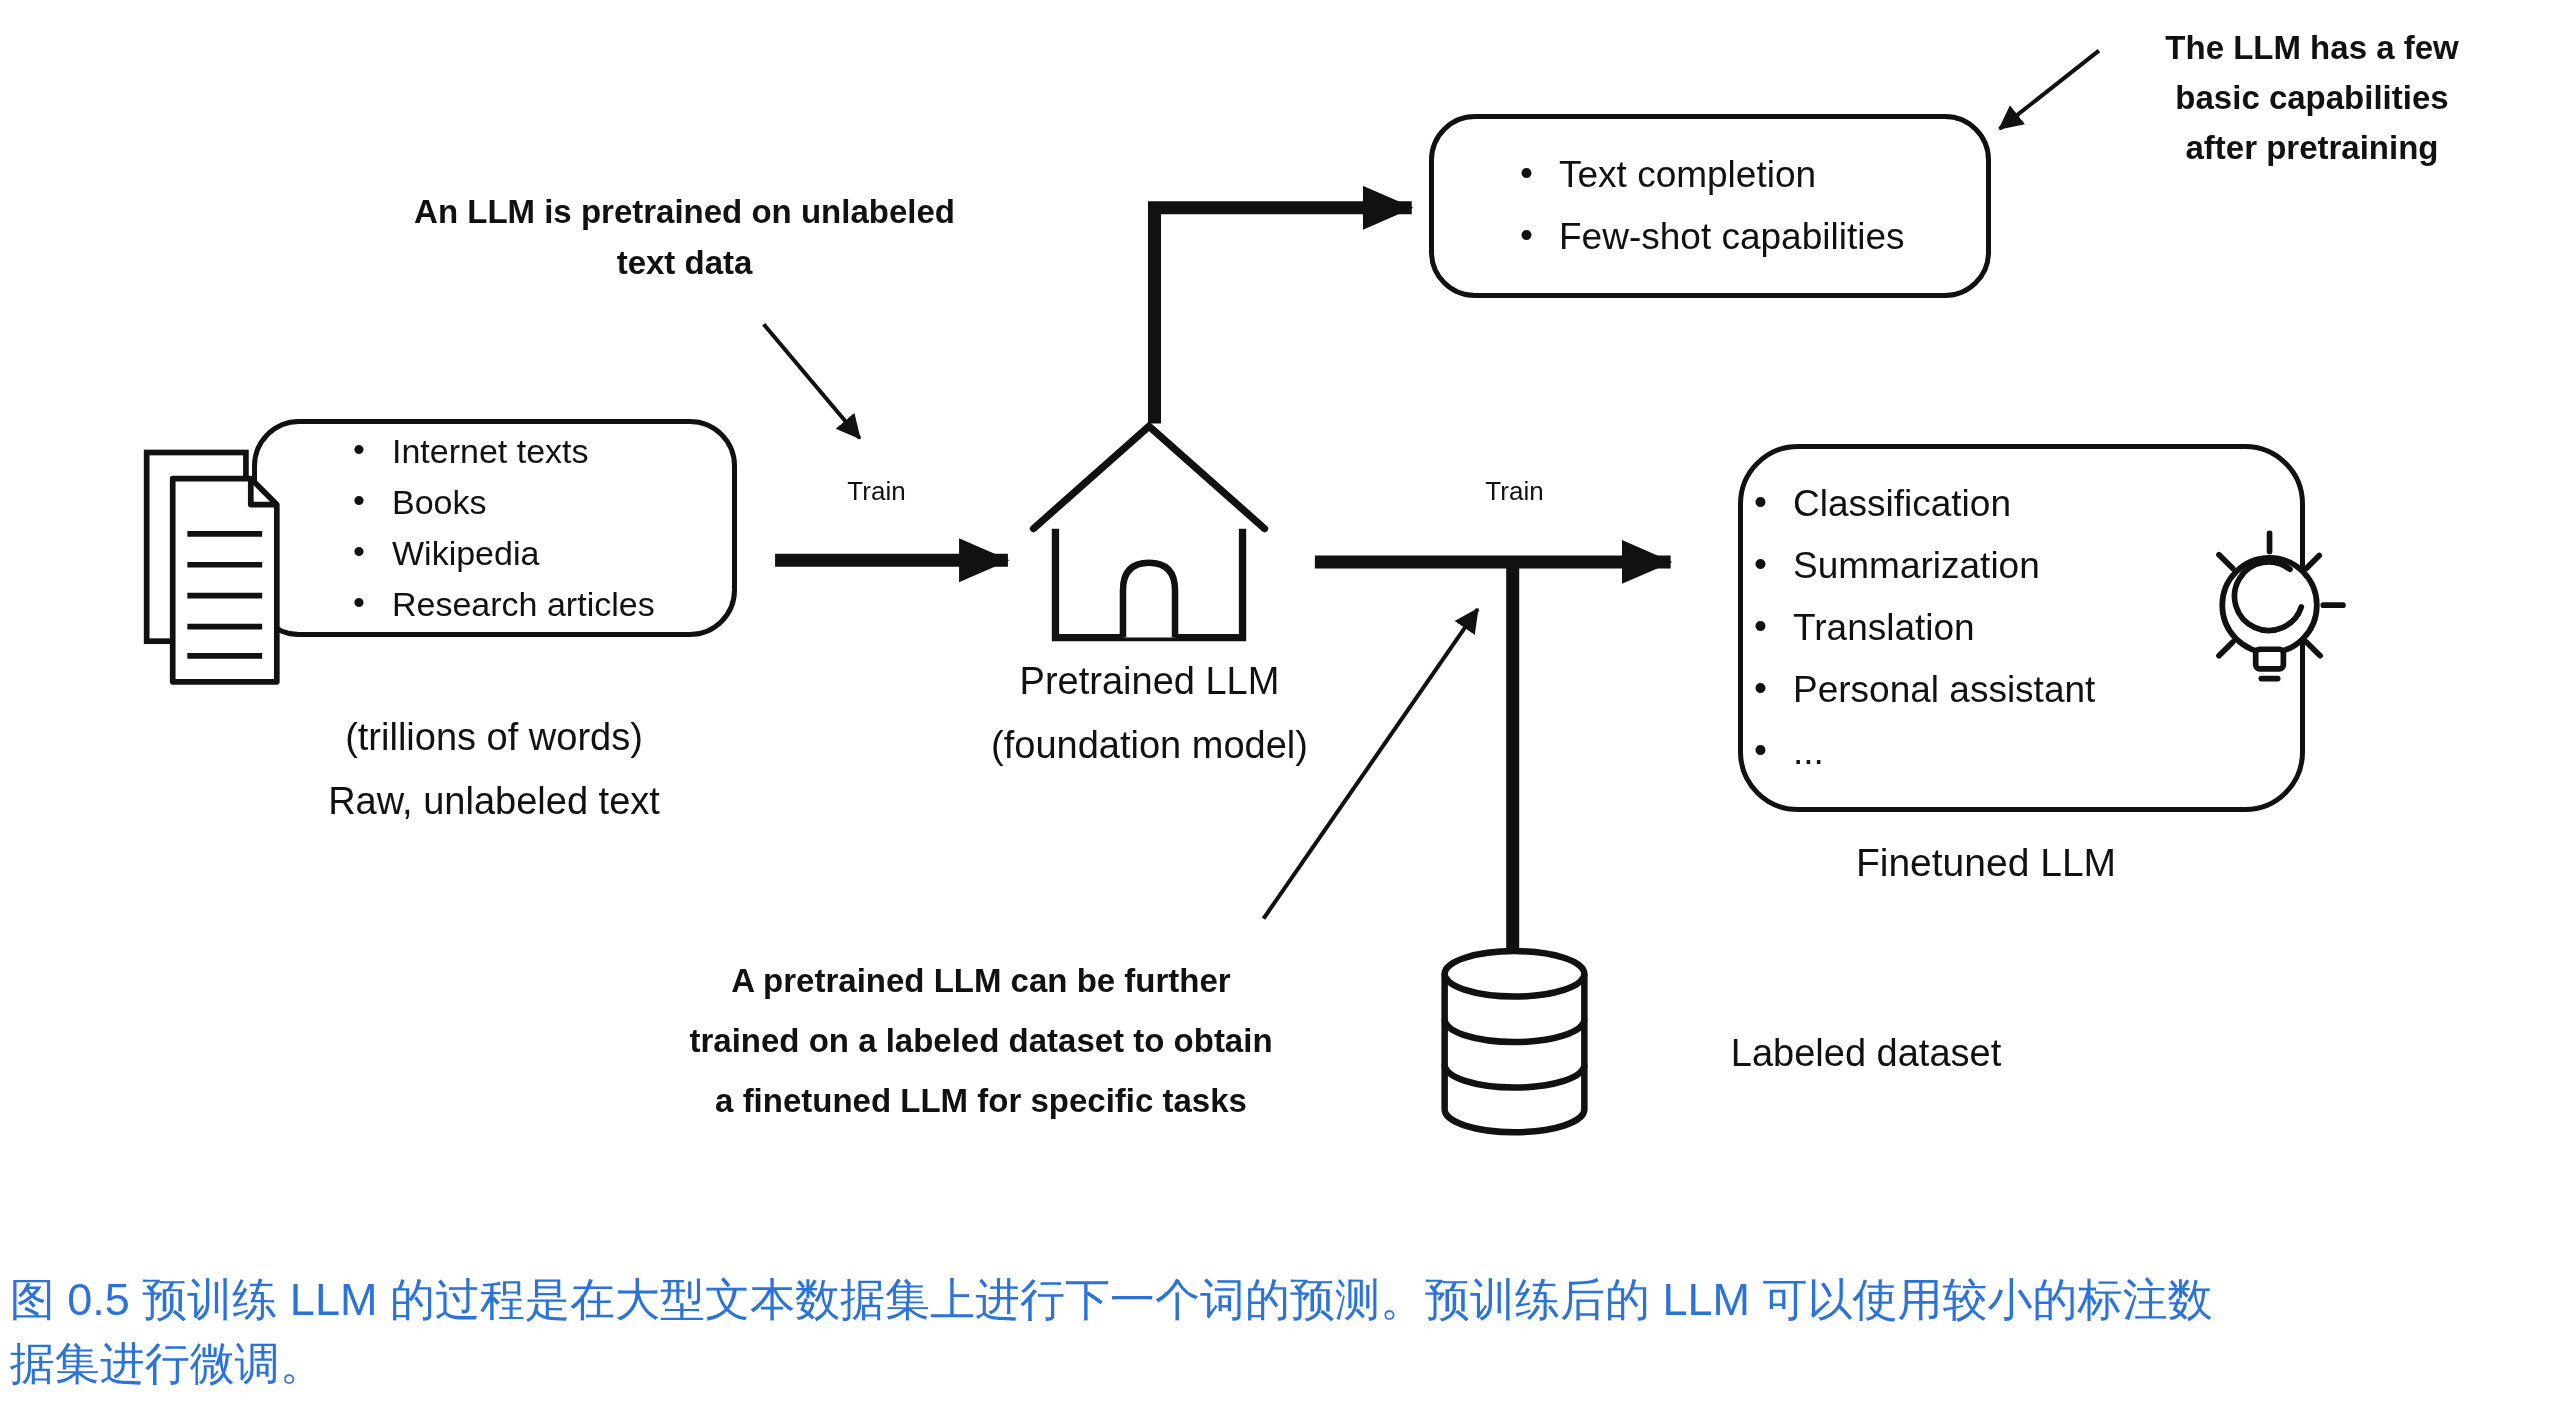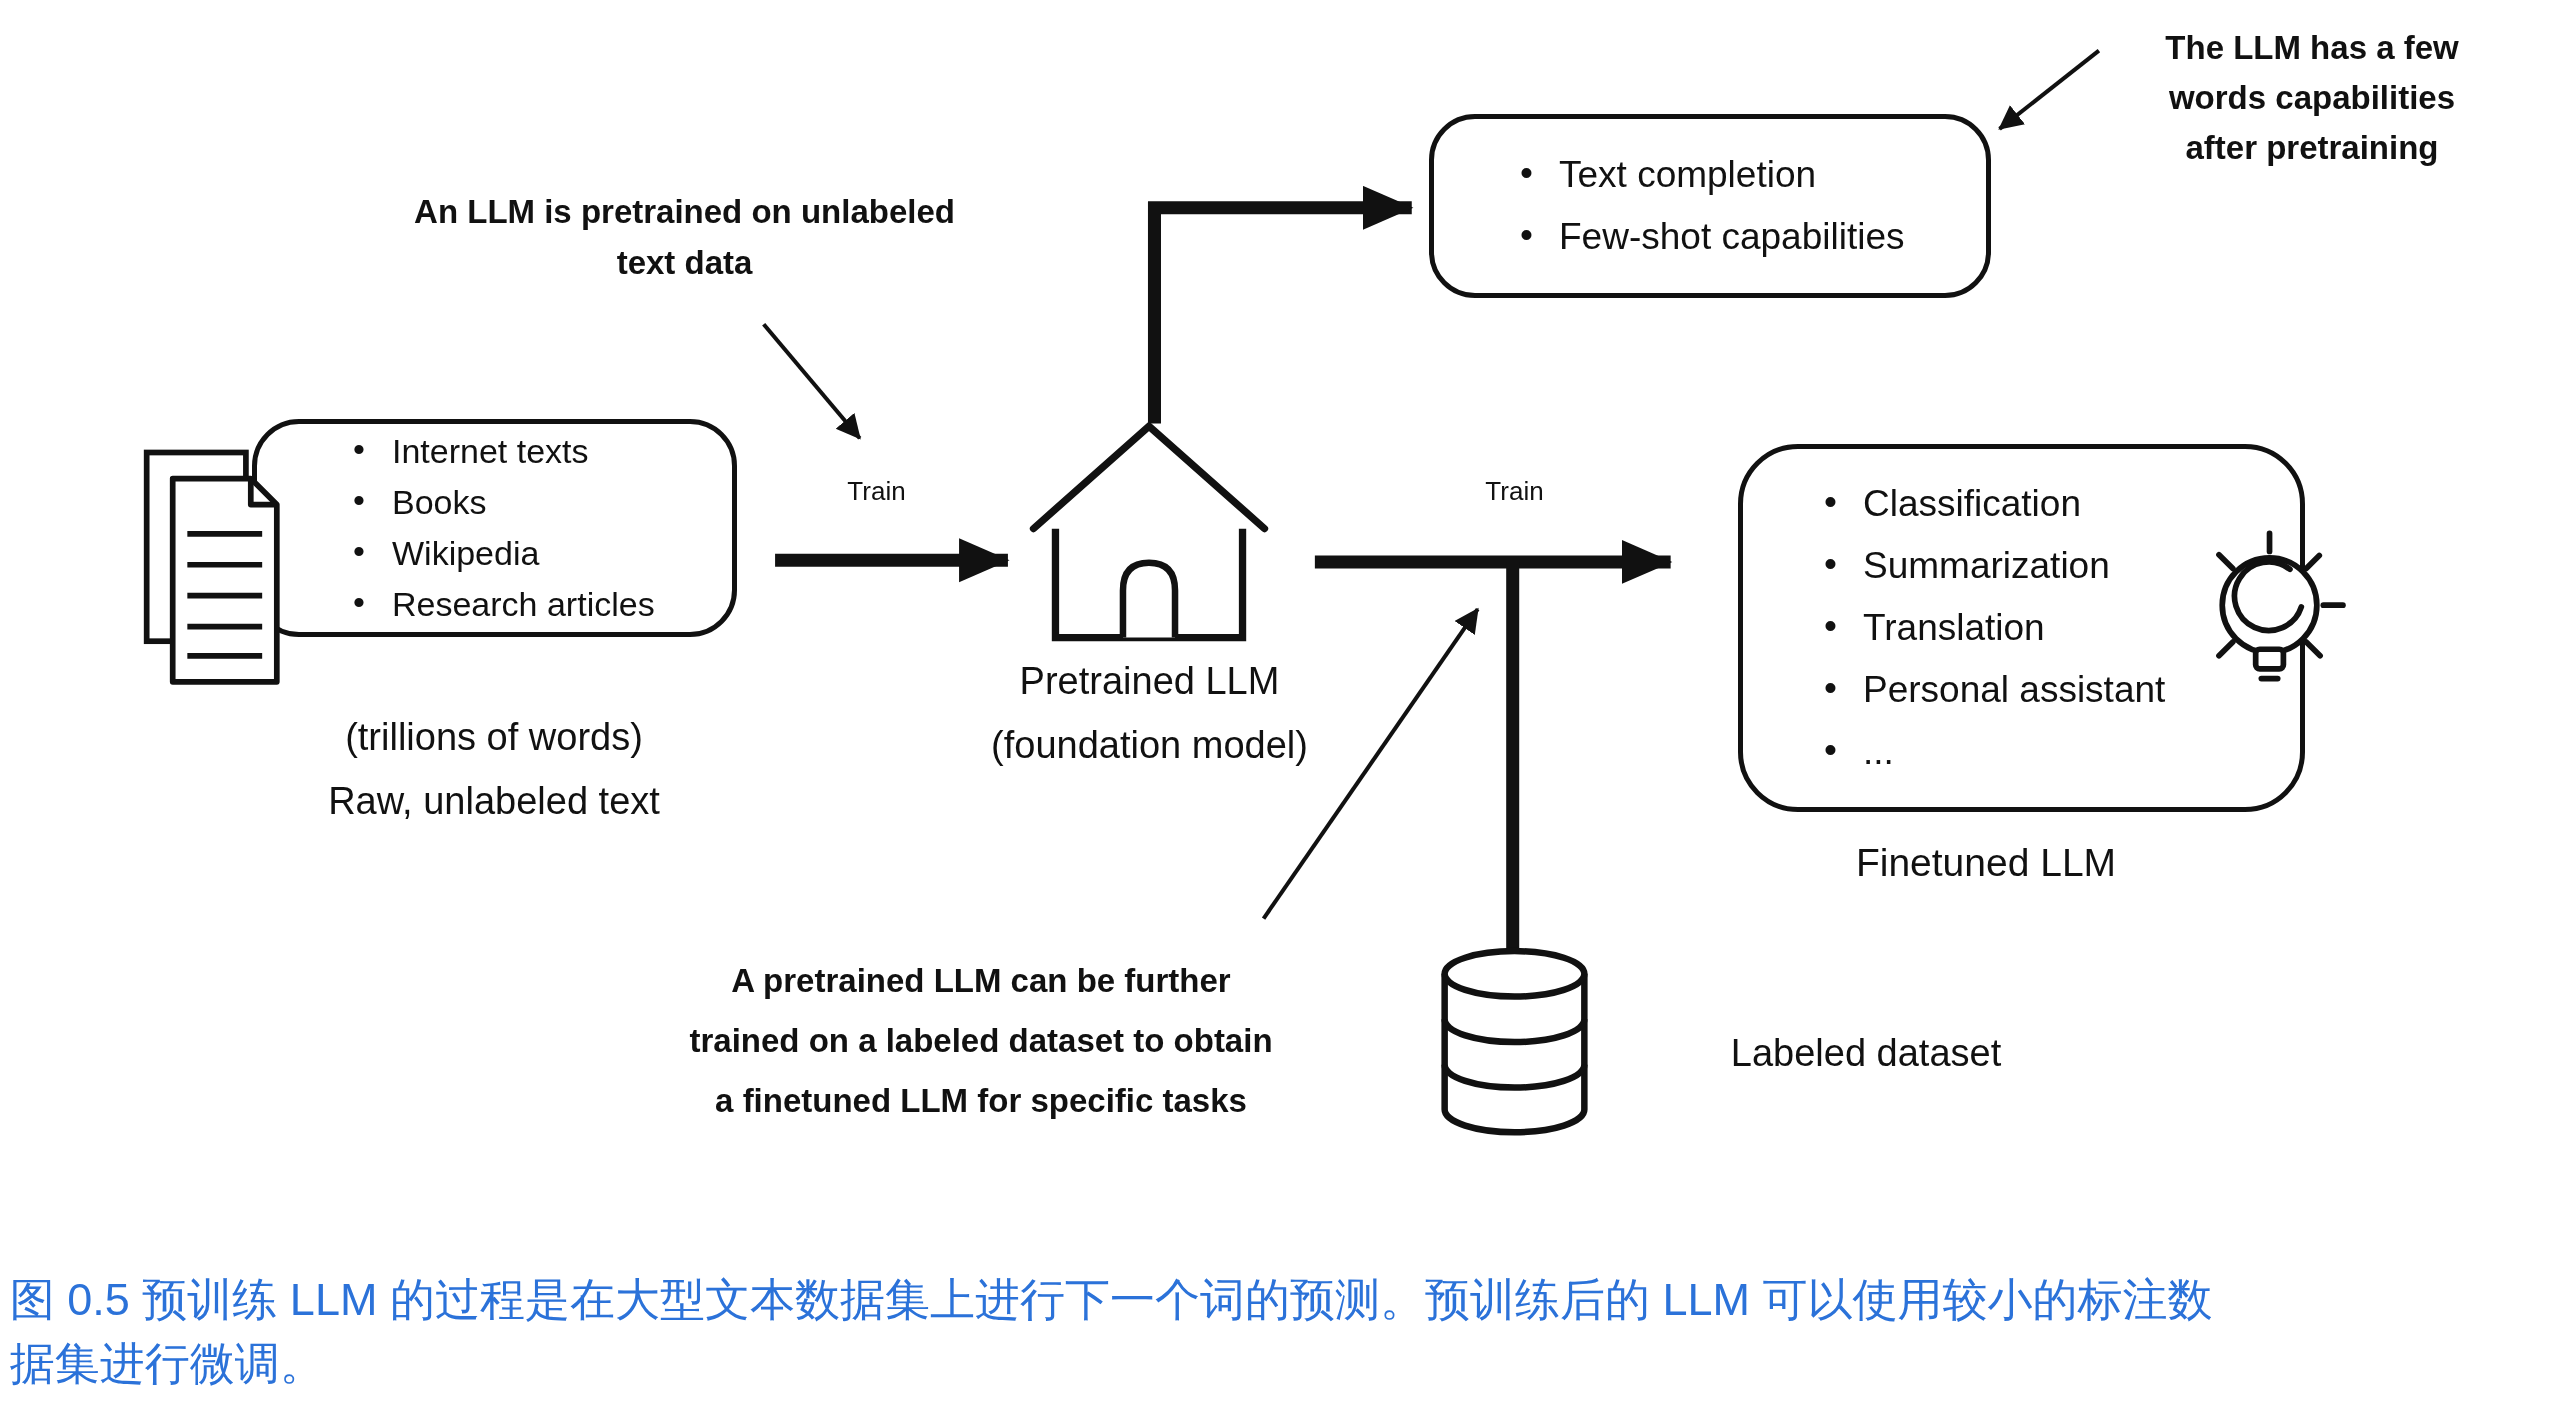--- a/index.html
+++ b/index.html
@@ -31,21 +31,21 @@
     content:"•";
     position:absolute; left:4.9px; top:-1.6px;
   }
 
   .box-raw { left:252px; top:419px; width:485px; height:218px; border-radius:47px; padding-left:85px; }
   .box-raw .bullets li { font-size:34px; line-height:51px; }
 
   .box-completion { left:1429px; top:114px; width:562px; height:184px; border-radius:46px; padding-left:75px; }
   .box-completion .bullets li { font-size:37px; line-height:62px; }
 
-  .box-finetuned { left:1738px; top:444px; width:567px; height:368px; border-radius:60px; padding-left:70px; }
+  .box-finetuned { left:1738px; top:444px; width:567px; height:368px; border-radius:60px; }
   .box-finetuned .bullets li { font-size:37px; line-height:62px; }
 
   .plain-label { position:absolute; z-index:4; text-align:center; }
   .plain-label div { white-space:nowrap;margin-top:12px; }
 
   .label-raw { left:209px; top:699px; width:570px; font-size:38px; line-height:52px; }
   .label-pretrained { left:885px; top:643px; width:529px; font-size:38px; line-height:52px; }
   .label-finetuned { left:1742px; top:829px; width:488px; font-size:39px; }
   .label-dataset { left:1622px; top:1020px; width:488px; text-align:center; font-size:38px; }
 
@@ -137,21 +137,21 @@
 
   <div class="round-box box-completion">
     <ul class="bullets">
       <li>Text completion</li>
       <li>Few-shot capabilities</li>
     </ul>
   </div>
 
   <div class="note note-capabilities">
     <div>The LLM has a few</div>
-    <div>words capabilities</div>
+    <div>basic capabilities</div>
     <div>after pretraining</div>
   </div>
 
   <div class="train-label train-2">Train</div>
 
   <div class="round-box box-finetuned">
     <ul class="bullets">
       <li>Classification</li>
       <li>Summarization</li>
       <li>Translation</li>

